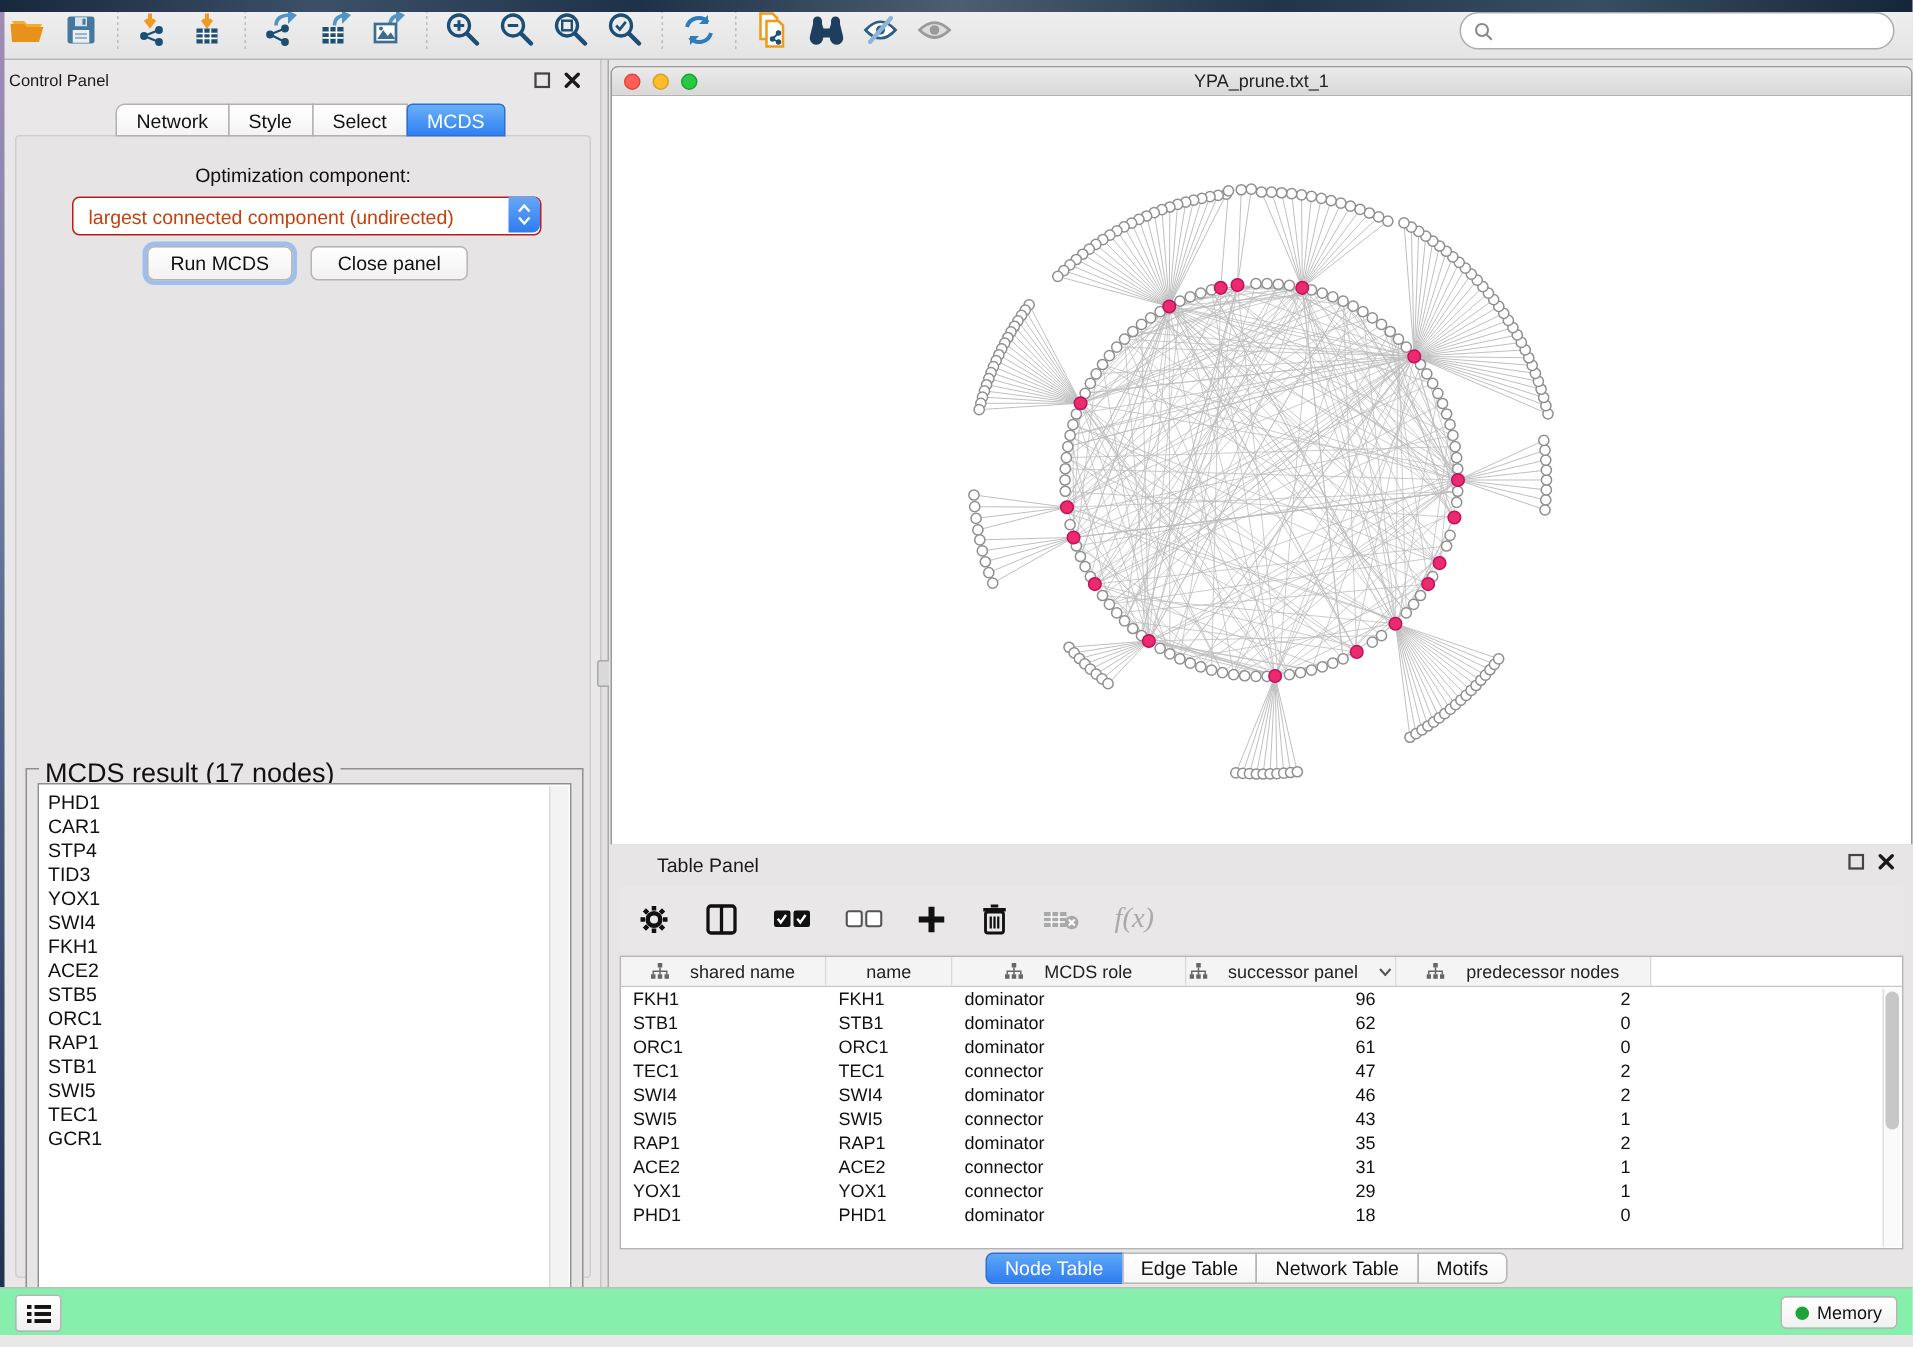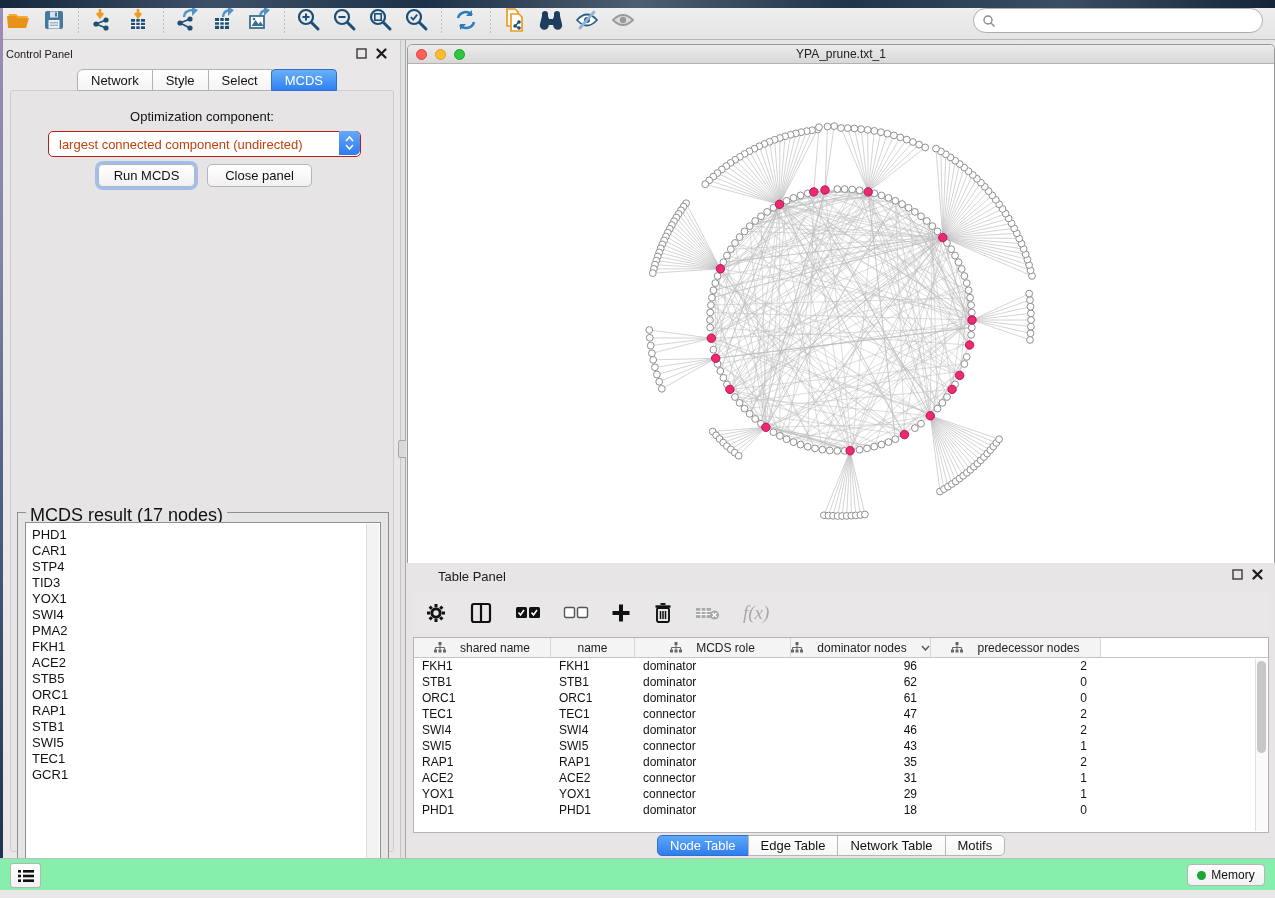--- a/index.html
+++ b/index.html
@@ -342,21 +342,20 @@
     <div id="mcds-group">
       <span id="mcds-group-label">MCDS result (17 nodes)</span>
       <div id="mcds-list">
         <div id="mcds-scroll"></div>
       <div class="mcds-item">PHD1</div>
           <div class="mcds-item">CAR1</div>
           <div class="mcds-item">STP4</div>
           <div class="mcds-item">TID3</div>
           <div class="mcds-item">YOX1</div>
           <div class="mcds-item">SWI4</div>
-          <div class="mcds-item">PMA2</div>
           <div class="mcds-item">FKH1</div>
           <div class="mcds-item">ACE2</div>
           <div class="mcds-item">STB5</div>
           <div class="mcds-item">ORC1</div>
           <div class="mcds-item">RAP1</div>
           <div class="mcds-item">STB1</div>
           <div class="mcds-item">SWI5</div>
           <div class="mcds-item">TEC1</div>
           <div class="mcds-item">GCR1</div>
         </div>
@@ -1136,21 +1135,21 @@
         <span class="hcell">
           <svg width="12" height="11" viewBox="0 0 12 11">
               <g fill="#666">
                 <rect x="4.5" y="0" width="3" height="3"></rect>
                 <rect x="0" y="7.5" width="3" height="3"></rect>
                 <rect x="4.5" y="7.5" width="3" height="3"></rect>
                 <rect x="9" y="7.5" width="3" height="3"></rect>
               </g>
               <path d="M6 3v2.5M1.5 7.5V5.5h9v2M6 5.5v2" stroke="#666" fill="none"></path>
             </svg>
-          <span>dominator nodes</span>
+          <span>successor panel</span>
           <svg width="9" height="6" viewBox="0 0 9 6">
               <path d="M1 1l3.5 4L8 1" stroke="#555" stroke-width="1.4" fill="none"></path>
             </svg>
           </span>
         <span class="hcell">
           <svg width="12" height="11" viewBox="0 0 12 11">
               <g fill="#666">
                 <rect x="4.5" y="0" width="3" height="3"></rect>
                 <rect x="0" y="7.5" width="3" height="3"></rect>
                 <rect x="4.5" y="7.5" width="3" height="3"></rect>

